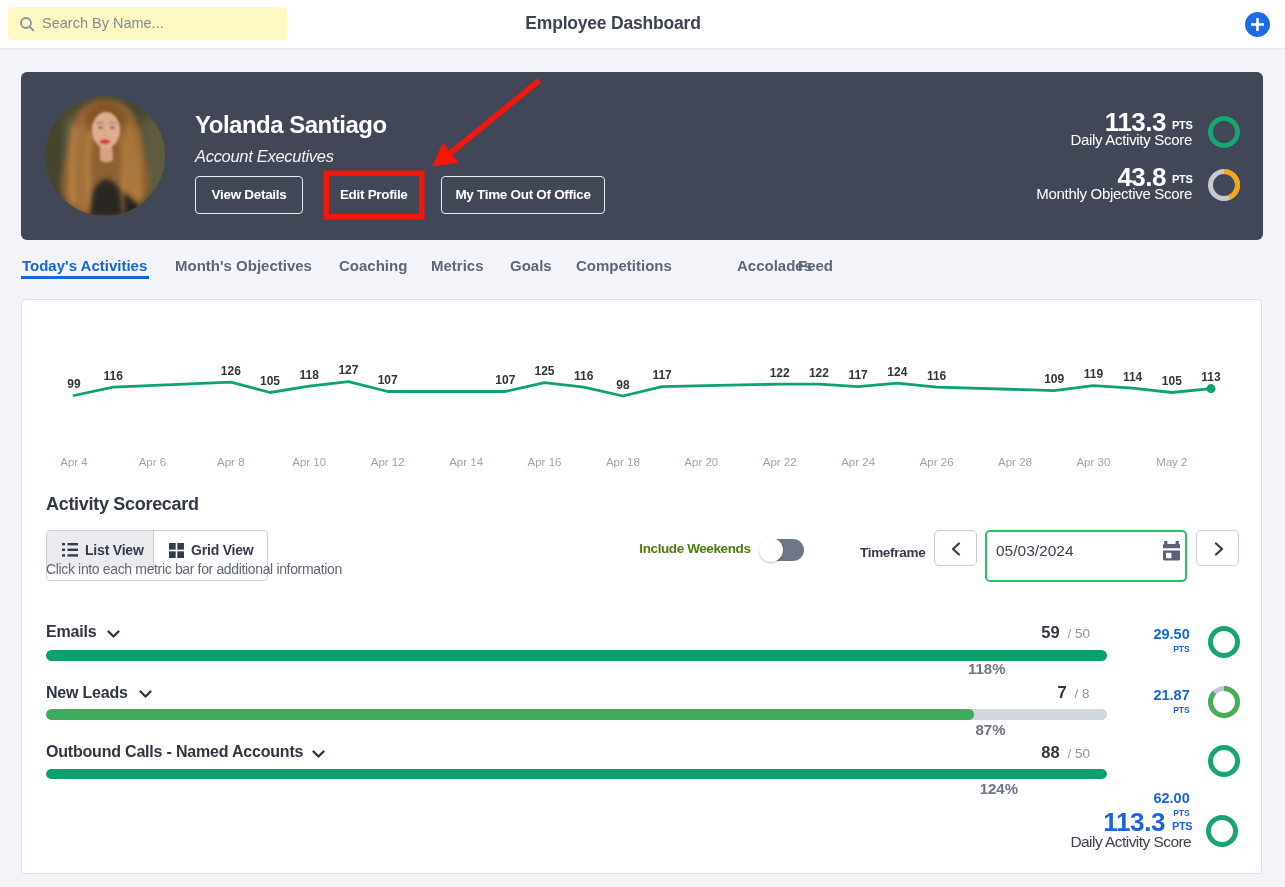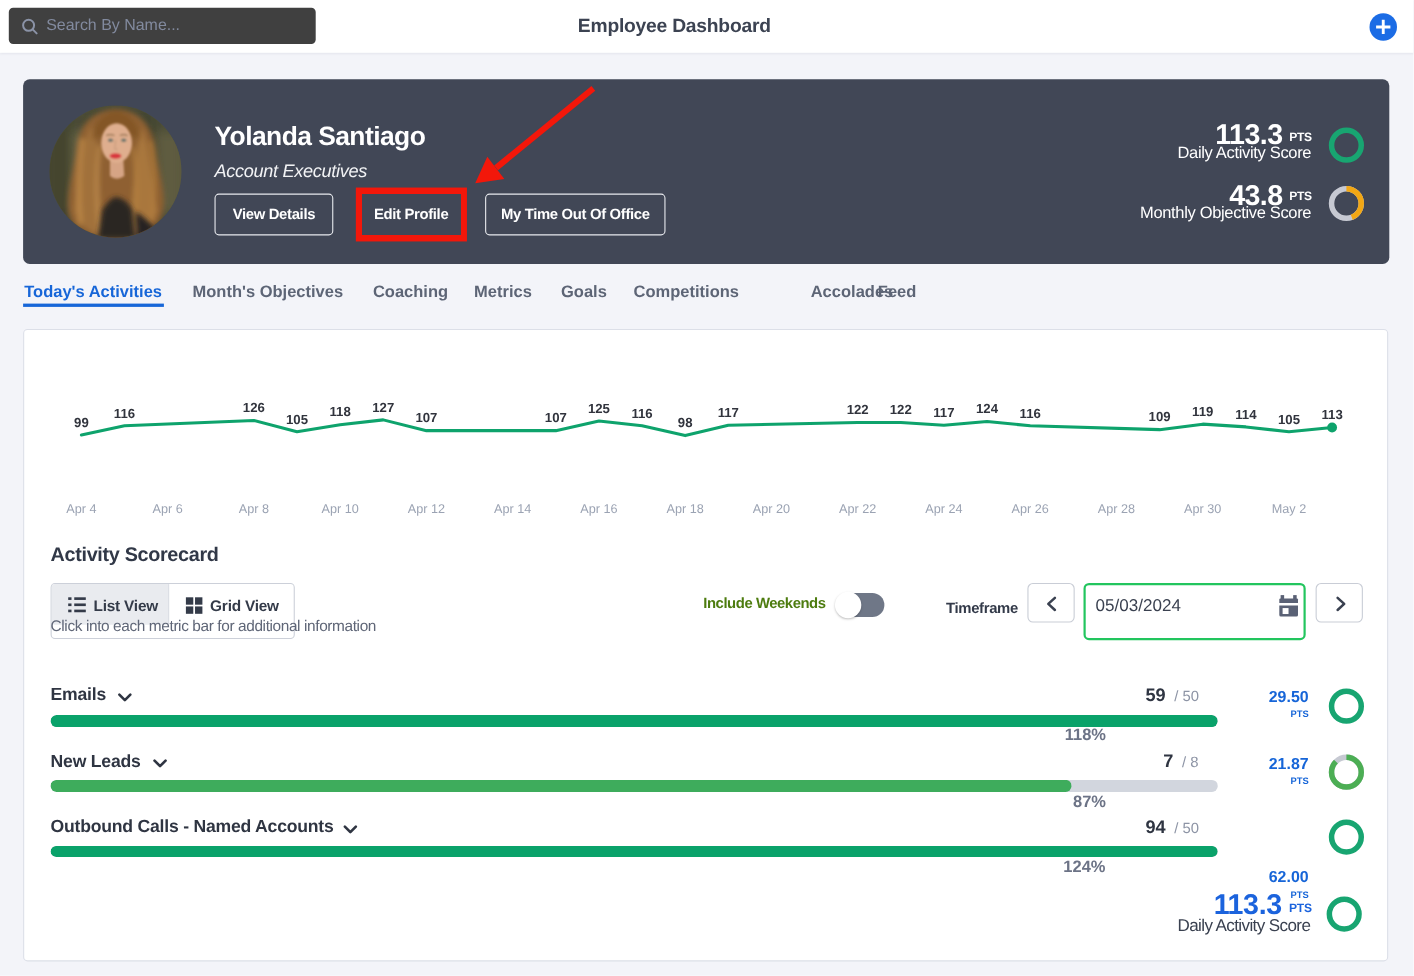--- a/index.html
+++ b/index.html
@@ -1,20 +1,20 @@
 <!DOCTYPE html>
 <html><head><meta charset="utf-8">
 <style>
 *{margin:0;padding:0;box-sizing:border-box;}
 html,body{width:1285px;height:887px;}
 body{font-family:"Liberation Sans",sans-serif;background:#f3f4f9;position:relative;overflow:hidden;}
 .abs{position:absolute;}
 
 #topbar{left:0;top:0;width:1285px;height:48px;background:#fff;box-shadow:0 1px 2px rgba(40,50,80,.07);}
-#search{left:8px;top:7px;width:279px;height:33px;background:#404040;border-radius:4px;}
+#search{left:8px;top:7px;width:279px;height:33px;background:#fef9c3;border-radius:4px;}
 #search .ph{position:absolute;left:34px;top:8px;font-size:14.5px;color:#828a9e;}
 #title{left:513px;top:13px;width:200px;text-align:center;font-size:17.5px;font-weight:bold;color:#3c4352;letter-spacing:-.2px;}
 #plus{left:1244.5px;top:12.3px;width:25px;height:25px;border-radius:50%;background:#1b6ce5;}
 
 #hdr{left:21px;top:72px;width:1242px;height:168px;background:#414756;border-radius:6px;}
 #avatar{left:45px;top:96px;width:120px;height:120px;border-radius:50%;overflow:hidden;}
 #name{left:195px;top:110.5px;font-size:24px;letter-spacing:-.5px;font-weight:bold;color:#fff;}
 #role{left:195px;top:146.5px;font-size:16.5px;letter-spacing:-.3px;font-style:italic;color:#f2f3f5;}
 .hbtn{position:absolute;top:176px;height:38px;border:1px solid #e8eaee;border-radius:4px;color:#fff;font-size:13.5px;letter-spacing:-.3px;font-weight:bold;text-align:center;line-height:36px;}
 #btn1{left:195px;width:108px;}
@@ -283,22 +283,22 @@
   </div>
 <div class="bpts" style="top:686.7px;">21.87<span class="sub">PTS</span></div>
 <svg width="34" height="34" style="left:1206.5px;top:685px;">
     <circle cx="17" cy="17" r="13.5" fill="none" stroke="#c6c9d2" stroke-width="5"></circle>
     <circle cx="17" cy="17" r="13.5" fill="none" stroke="#4cae54" stroke-width="5" stroke-dasharray="73.8 84.82" transform="rotate(-90 17 17)"></circle>
   </svg>
 
 <div class="mtitle" style="top:743px;">Outbound Calls - Named Accounts <svg width="13" height="9" style="left:265.5px;top:6.5px;">
       <polyline points="1.5,1.5 6.5,6.5 11.5,1.5" fill="none" stroke="#2f3542" stroke-width="2.4" stroke-linecap="round" stroke-linejoin="round"></polyline>
     </svg></div>
-<div class="mstat" style="right:280px;top:743.1px;">124%</div>
-<div class="mnum" style="right:195px;top:742.5px;"><b>94</b> / 50</div>
+<div class="mstat" style="right:267px;top:743.1px;">124%</div>
+<div class="mnum" style="right:195px;top:742.5px;"><b>88</b> / 50</div>
 <div class="bar" style="top:768.8px;">
     <div class="fill" style="width:1061px;"></div>
   </div>
 <div class="bpts" style="top:745.6px;margin-top:44px;">62.00<span class="sub">PTS</span></div>
 <svg width="34" height="34" style="left:1206.5px;top:744px;">
     <circle cx="17" cy="17" r="13.5" fill="none" stroke="#18a571" stroke-width="5"></circle>
   </svg>
 
 <div class="abs" id="bots-num">113.3</div>
 <div class="abs" id="bots-pts">PTS</div>

